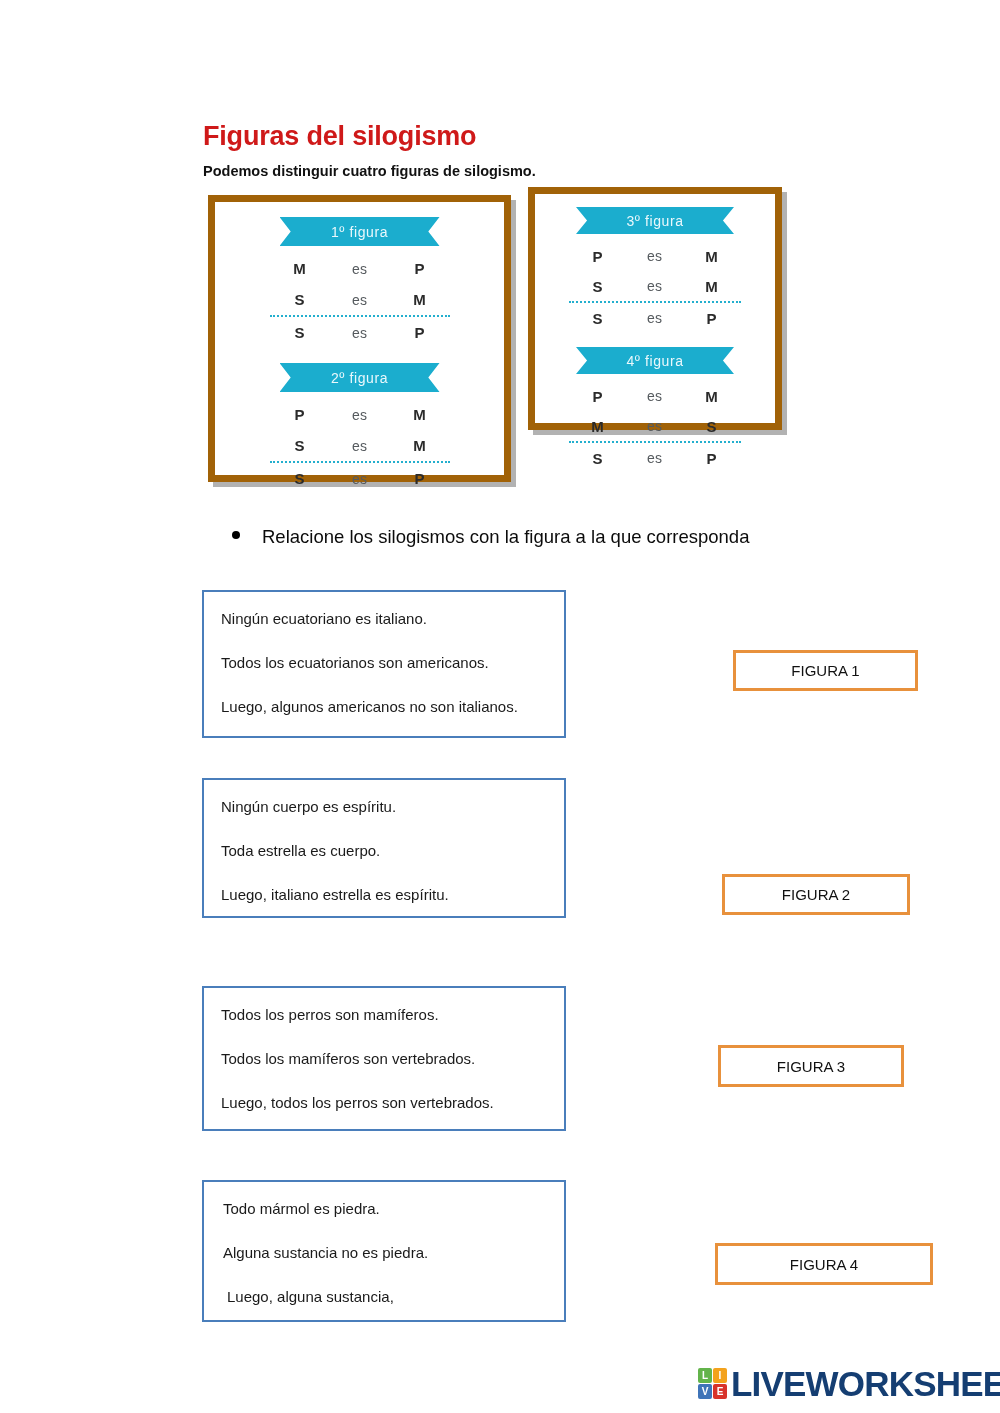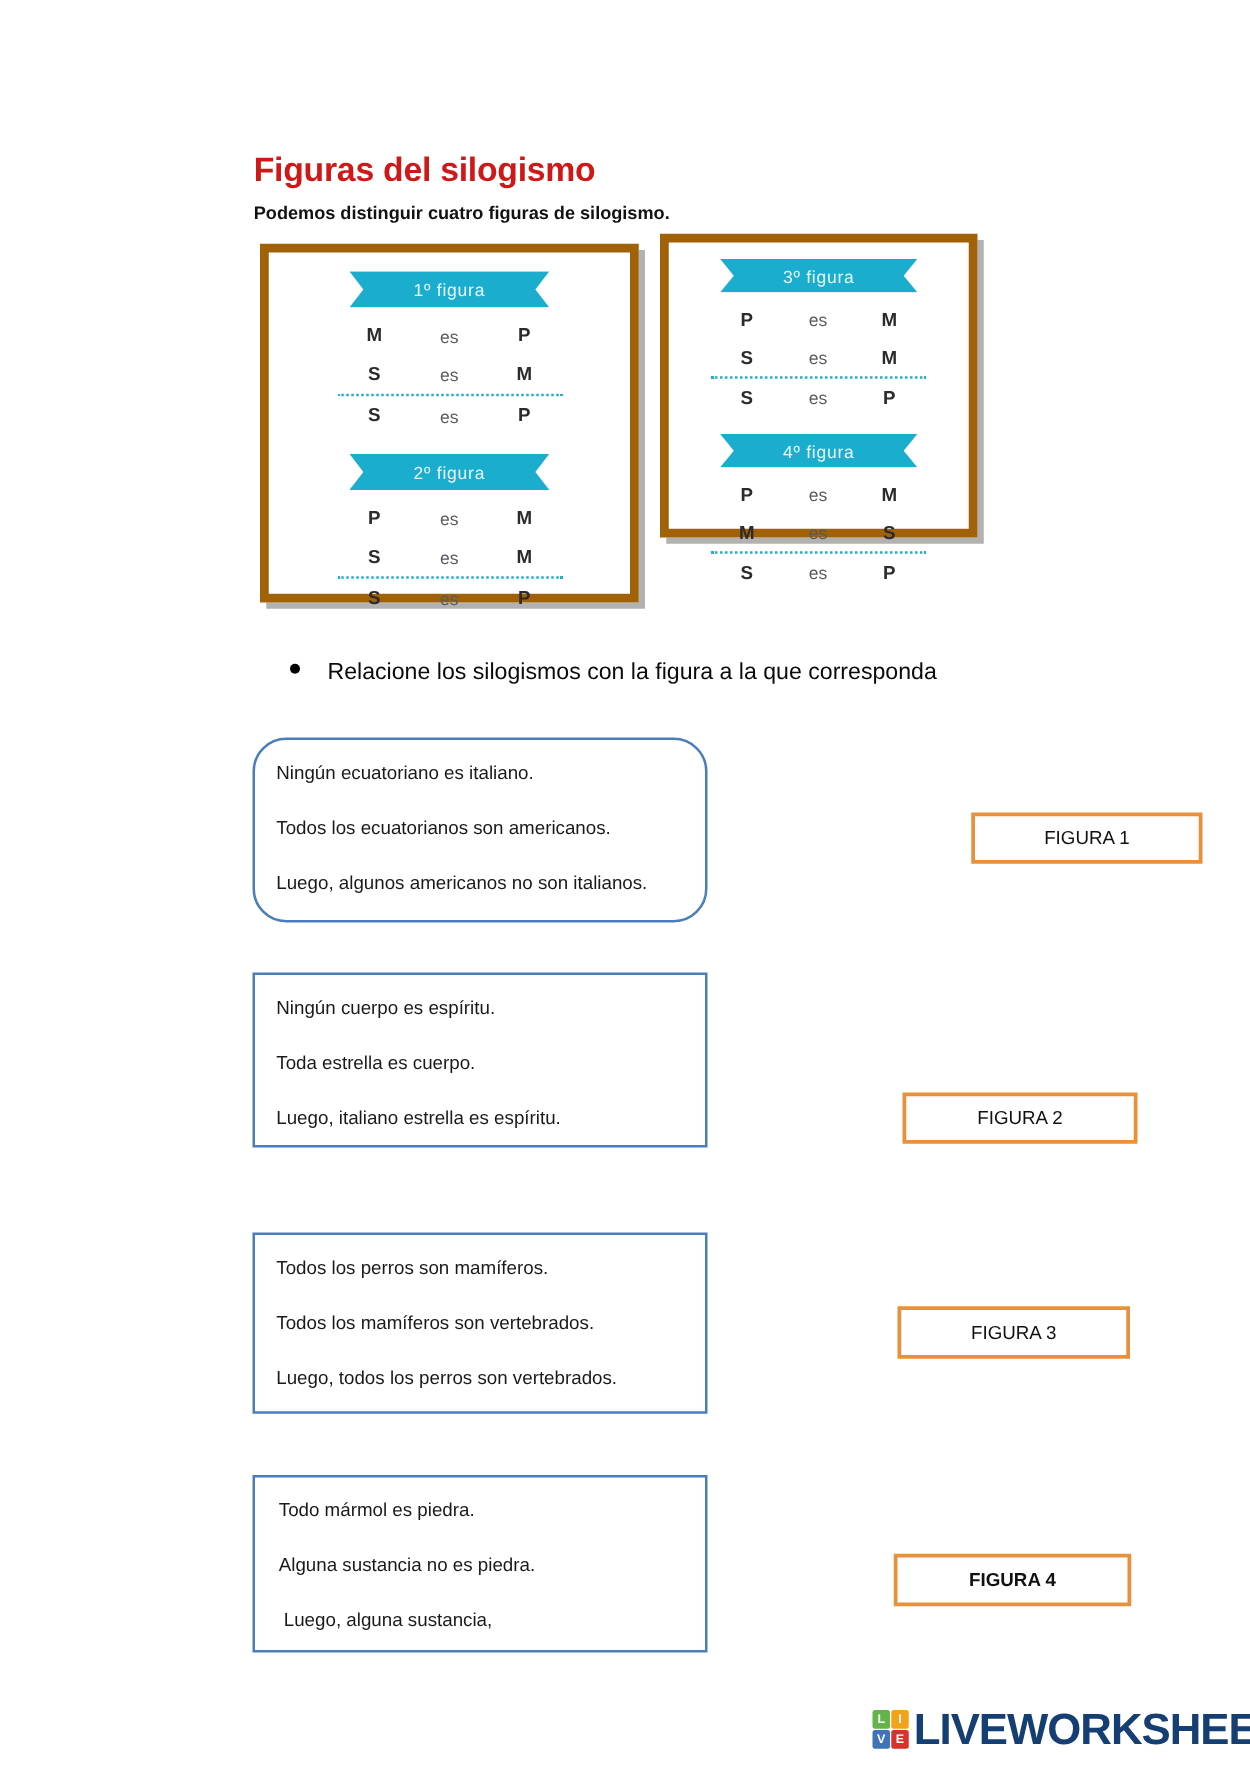--- a/index.html
+++ b/index.html
@@ -132,41 +132,41 @@
   }
   .syl-line {
     font-size: 15px;
     color: #1a1a1a;
     line-height: 1.25;
     margin-bottom: 25px;
     white-space: nowrap;
   }
   .syl-line:last-child { margin-bottom: 0; }
 
-  #syl-box-1 { top: 590px; height: 148px; border-radius: 27px; }
+  #syl-box-1 { top: 590px; height: 148px; }
   #syl-box-2 { top: 778px; height: 140px; }
   #syl-box-3 { top: 986px; height: 145px; }
   #syl-box-4 { top: 1180px; height: 142px; padding-left: 19px; }
   #syl-box-4 .syl-line.indent { padding-left: 4px; }
 
   
   .figura-btn {
     position: absolute;
     border: 3px solid #E8913C;
     background: #ffffff;
     display: flex;
     align-items: center;
     justify-content: center;
     font-size: 15px;
     color: #111111;
   }
-  #figura-btn-1 { left: 733px; top: 650px; width: 185px; height: 41px; margin-left: 44px; }
+  #figura-btn-1 { left: 733px; top: 650px; width: 185px; height: 41px; }
   #figura-btn-2 { left: 722px; top: 834px; width: 188px; height: 41px; margin-top: 40px; }
   #figura-btn-3 { left: 718px; top: 1045px; width: 186px; height: 42px; }
-  #figura-btn-4 { left: 715px; top: 1243px; width: 190px; height: 42px; font-weight: bold; }
+  #figura-btn-4 { left: 715px; top: 1243px; width: 218px; height: 42px; }
 
   
   .lw-logo {
     position: absolute;
     left: 698px;
     top: 1366px;
     display: flex;
     align-items: center;
   }
   .lw-blocks {

